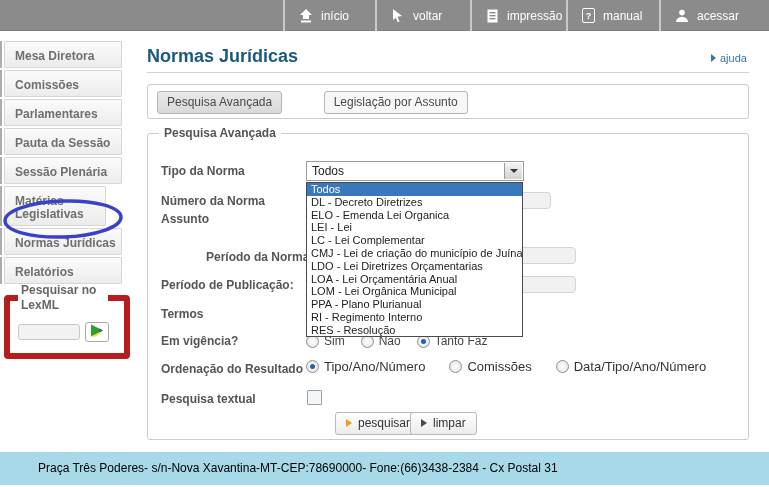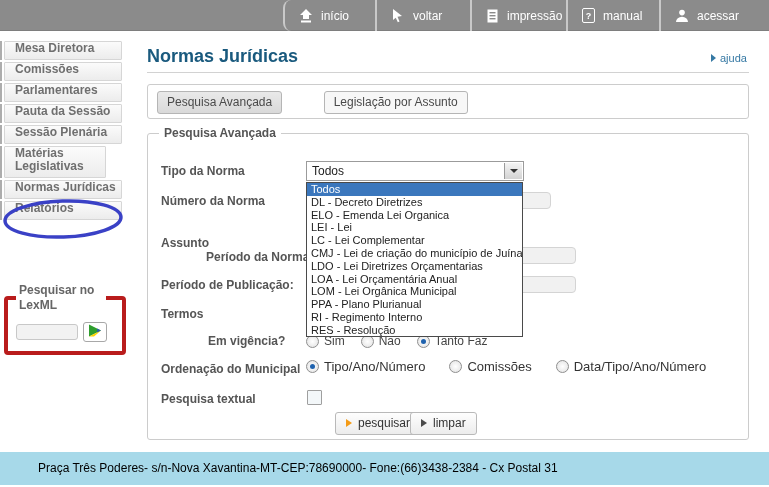--- a/index.html
+++ b/index.html
@@ -6,35 +6,35 @@
   #app{position:relative;width:769px;height:487px;background:#fff;overflow:hidden;
        font-family:"Liberation Sans",sans-serif;}
 
   
   .topbar{position:absolute;left:0;top:0;width:769px;height:31px;background:#8b8b8b;
           border-bottom:1px solid #7e7e7e;box-sizing:border-box;}
   .nav-btn{position:absolute;top:0;height:31px;display:flex;align-items:center;gap:8px;
            color:#fff;font-size:12px;padding-left:14px;box-sizing:border-box;
            border-left:2px solid #c9c9c9;cursor:pointer;}
   .nav-btn svg{display:block;}
-  .nb0{left:283px;width:92px;border-radius:8px;} .nb1{left:375px;width:95px;} .nb2{left:470px;width:96px;}
+  .nb0{left:283px;width:92px;} .nb1{left:375px;width:95px;} .nb2{left:470px;width:96px;}
   .nb3{left:566px;width:93px;} .nb4{left:659px;width:90px;}
   .qbox{width:11px;height:13px;border:1.5px solid #fff;border-radius:2px;color:#fff;
         font-size:9px;font-weight:bold;display:flex;align-items:center;justify-content:center;}
 
   
   .sidebar{position:absolute;left:0;top:41px;width:122px;}
   .side-item{position:relative;margin:0 0 2px 4px;border:1px solid #d6d6d6;border-radius:1px;
              background:linear-gradient(#fbfbfb,#ececec);color:#6f6f6f;font-weight:bold;
-             font-size:12px;line-height:13px;padding:0 4px 4px 10px;cursor:pointer;}
+             font-size:12px;line-height:13px;padding:8px 4px 4px 10px;cursor:pointer;}
   .side-item::before{content:"";position:absolute;left:-5px;top:-1px;bottom:-1px;width:2px;background:#adadad;}
   .annot{position:absolute;left:-2px;top:197px;pointer-events:none;}
 
   
-  .lexml{position:absolute;left:4px;top:283px;width:110px;height:64px;border:4px solid #b91c1c;
+  .lexml{position:absolute;left:4px;top:283px;width:110px;height:64px;border:6px solid #b91c1c;
          border-radius:4px;margin:0;padding:0 0 0 4px;}
   .lexml legend{width:84px;font-size:12px;font-weight:bold;color:#666;line-height:15px;
                 margin-left:4px;padding:0 3px;}
   .lexml-row{display:flex;align-items:center;gap:5px;margin:9px 0 0 4px;}
   .lexml-input{width:56px;height:12px;background:#f2f2f2;border:1px solid #c8c8c8;border-radius:3px;}
   .lexml-btn{width:24px;height:20px;background:#fff;border:1px solid #a8a8a8;border-radius:3px;
              display:flex;align-items:center;justify-content:center;cursor:pointer;padding:0;}
 
   
   .page-title{position:absolute;left:147px;top:46px;font-size:18px;font-weight:bold;color:#1a5a7e;}
@@ -51,22 +51,22 @@
        padding:3px 9px 4px;margin-right:5px;cursor:pointer;}
   .tab.active{background:linear-gradient(#e9e9e9,#d9d9d9);}
   .tab.inactive{background:#f7f7f7;margin-left:32px;}
 
   
   .searchbox{position:absolute;left:147px;top:126px;width:602px;height:314px;border:1px solid #ccc;
              border-radius:3px;margin:0;padding:0;box-sizing:border-box;}
   .searchbox legend{font-size:12px;font-weight:bold;color:#555;margin-left:11px;padding:0 5px;}
 
   .flabel{position:absolute;left:161px;font-size:12px;font-weight:bold;color:#555;}
-  .l1{top:164px;} .l2{top:194px;} .l3{top:236px;} .l4{top:250px;padding-left:45px;} .l5{top:278px;}
-  .l6{top:307px;} .l7{top:334px;margin-left:47px;} .l8{top:362px;} .l9{top:392px;}
+  .l1{top:164px;} .l2{top:194px;} .l3{top:212px;} .l4{top:250px;padding-left:45px;} .l5{top:278px;}
+  .l6{top:307px;} .l7{top:334px;} .l8{top:362px;} .l9{top:392px;}
 
   .selectbox{position:absolute;left:306px;top:161px;width:218px;height:20px;background:#fff;
              border:1px solid #9b9b9b;box-sizing:border-box;font-size:12px;color:#222;
              line-height:18px;padding-left:5px;cursor:pointer;}
   .sel-arrow{position:absolute;right:1px;top:1px;bottom:1px;width:17px;
              background:linear-gradient(#f4f4f4,#d3d3d3);border-left:1px solid #9b9b9b;
              display:flex;align-items:center;justify-content:center;}
   .sel-arrow::after{content:"";width:0;height:0;border-left:4px solid transparent;
              border-right:4px solid transparent;border-top:4px solid #333;}
 
@@ -201,21 +201,21 @@
     <legend>Pesquisa Avançada</legend>
   </fieldset>
 
   <div class="flabel l1">Tipo da Norma</div>
   <div class="flabel l2">Número da Norma</div>
   <div class="flabel l3">Assunto</div>
   <div class="flabel l4">Período da Norma:</div>
   <div class="flabel l5">Período de Publicação:</div>
   <div class="flabel l6">Termos</div>
   <div class="flabel l7">Em vigência?</div>
-  <div class="flabel l8">Ordenação do Municipal</div>
+  <div class="flabel l8">Ordenação do Resultado</div>
   <div class="flabel l9">Pesquisa textual</div>
 
   <div class="tinput in1"></div>
   <div class="tinput in2"></div>
   <div class="tinput in3"></div>
 
   <div class="selectbox">
     <span>Todos</span>
     <span class="sel-arrow"></span>
   </div>

